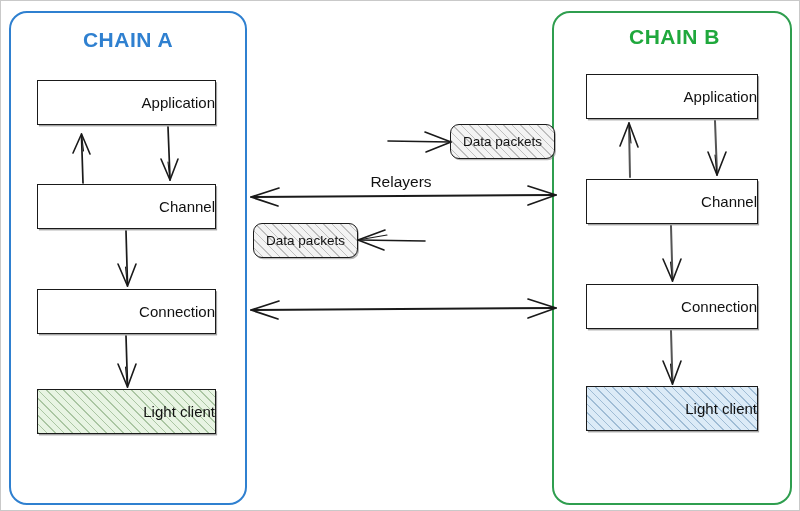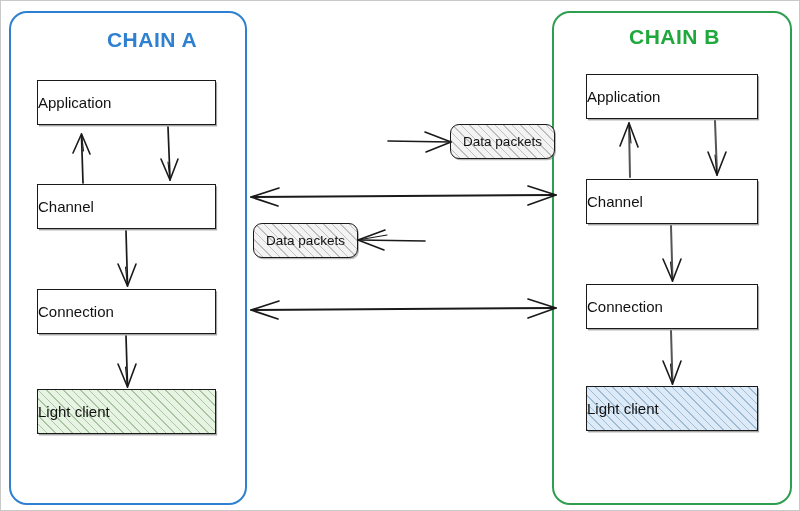--- a/index.html
+++ b/index.html
@@ -39,29 +39,29 @@
     border: 2px solid #2f9e4f;
   }
   .chain-title {
     position: absolute;
     width: 100%;
     text-align: center;
     font-size: 21px;
     font-weight: bold;
     letter-spacing: 0.5px;
   }
-  #chain-a-title { top: 27px; left: 8px; width: 238px; color: #2f80d0; padding-left: 24px; }
+  #chain-a-title { top: 27px; left: 8px; width: 238px; color: #2f80d0; }
   #chain-b-title { top: 24px; left: 551px; width: 245px; color: #1fa83c; }
 
   .layer-box {
     position: absolute;
     box-sizing: border-box;
     display: flex;
     align-items: center;
-    justify-content: flex-start;
+    justify-content: flex-end;
     font-size: 15px;
     color: #111111;
     background: #ffffff;
     border: 1.6px solid #1a1a1a;
     box-shadow: 1.5px 1.8px 0 -0.4px rgba(90,90,90,0.55);
   }
   .layer-box .lbl { position: relative; z-index: 2; }
 
   .hatch-green {
     background-color: #e8f4e3;
@@ -152,20 +152,21 @@
   </div>
 
   <div class="packet-box hatch-gray" style="left:449px; top:123px; width:105px; height:35px;">
     <span class="lbl">Data packets</span>
   </div>
 
   <div class="packet-box hatch-gray" style="left:252px; top:222px; width:105px; height:35px;">
     <span class="lbl">Data packets</span>
   </div>
 
+  <div class="center-label" style="left:310px; top:172px; width:180px;">Relayers</div>
 
   <svg class="overlay" viewBox="0 0 800 511">
 
     <g>
       <path d="M82,182 L80.5,135" stroke="#1a1a1a" stroke-width="1.7" fill="none" stroke-linecap="round"></path>
       <path d="M80.5,133 L72,152" stroke="#1a1a1a" stroke-width="1.6" fill="none" stroke-linecap="round"></path>
       <path d="M80.5,133 L89,153" stroke="#1a1a1a" stroke-width="1.6" fill="none" stroke-linecap="round"></path>
       <path d="M80.5,133 L82.5,150" stroke="#1a1a1a" stroke-width="1.1" fill="none" stroke-linecap="round"></path>
     </g>
 

